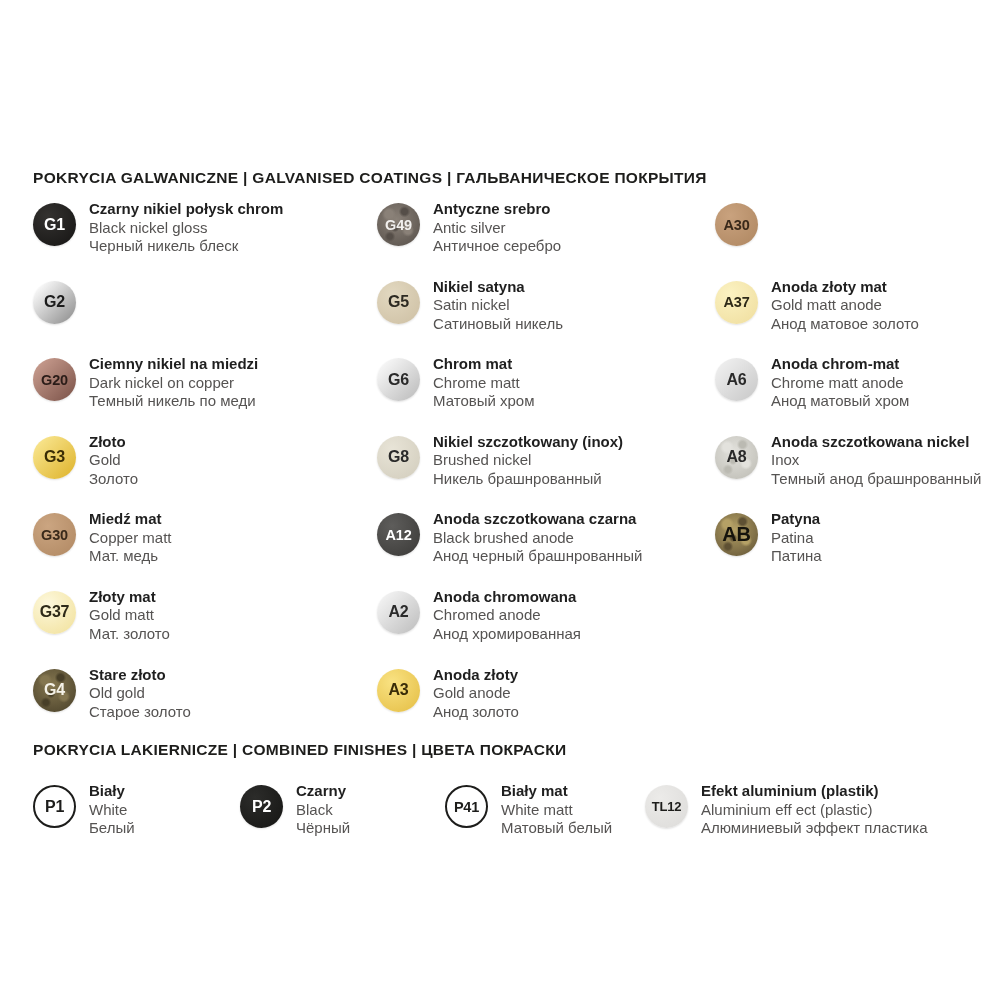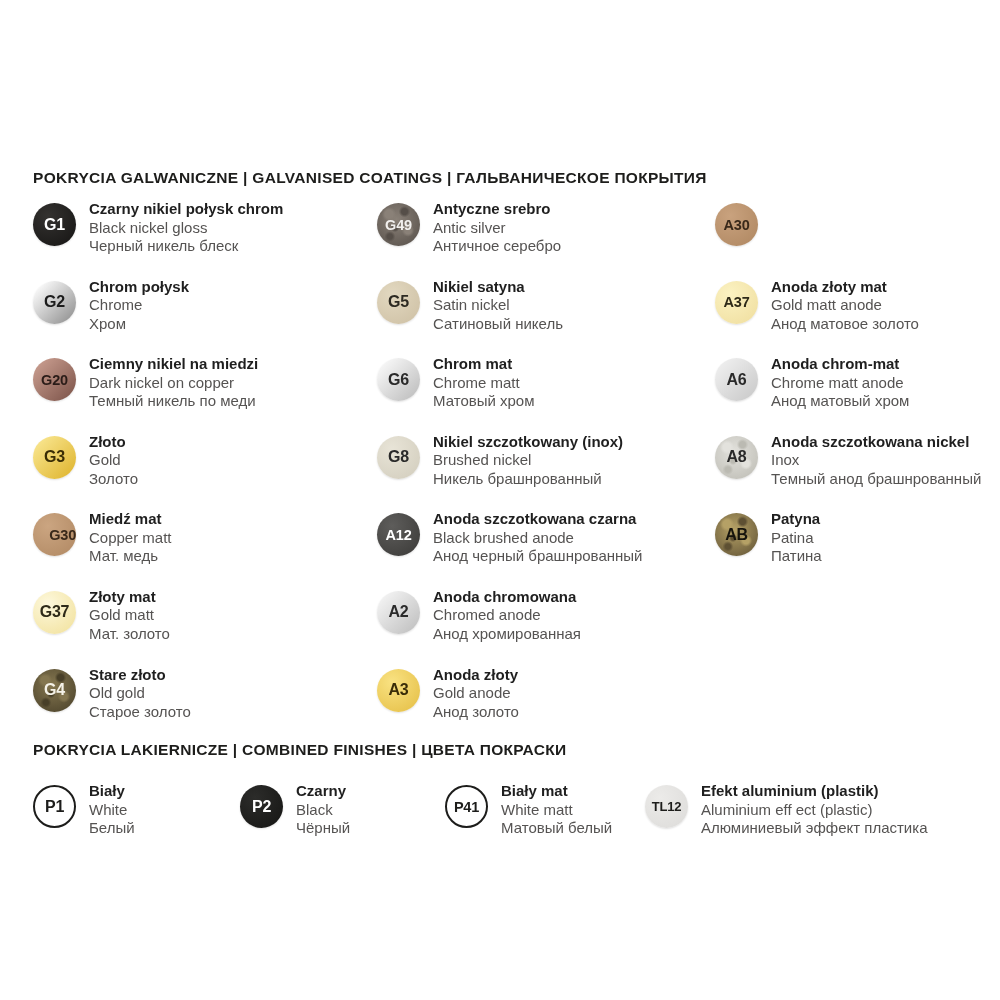--- a/index.html
+++ b/index.html
@@ -51,25 +51,20 @@
           <div class="labels">
             <div class="l1">Czarny nikiel połysk chrom</div>
             <div class="l2">Black nickel gloss</div>
             <div class="l3">Черный никель блеск</div>
           </div>
         </div>
         <div class="item">
           <div class="swatch" style="background: linear-gradient(135deg, rgb(255, 255, 255) 8%, rgb(143, 143, 143) 95%);">
             <span style="color: rgb(28, 28, 28); font-size: 16px;">G2</span>
           </div>
-          <div class="labels">
-            <div class="l1">Chrom połysk</div>
-            <div class="l2">Chrome</div>
-            <div class="l3">Хром</div>
-          </div>
         </div>
         <div class="item">
           <div class="swatch" style="background: linear-gradient(135deg, rgb(201, 157, 143) 8%, rgb(126, 85, 75) 95%);">
             <span style="color: rgb(42, 28, 24); font-size: 14.5px;">G20</span>
           </div>
           <div class="labels">
             <div class="l1">Ciemny nikiel na miedzi</div>
             <div class="l2">Dark nickel on copper</div>
             <div class="l3">Темный никель по меди</div>
           </div>
@@ -78,21 +73,21 @@
           <div class="swatch" style="background: linear-gradient(135deg, rgb(249, 230, 144) 8%, rgb(223, 181, 47) 95%);">
             <span style="color: rgb(58, 45, 5); font-size: 16px;">G3</span>
           </div>
           <div class="labels">
             <div class="l1">Złoto</div>
             <div class="l2">Gold</div>
             <div class="l3">Золото</div>
           </div>
         </div>
         <div class="item">
-          <div class="swatch" style="background: radial-gradient(circle at 35% 30%, rgb(203, 165, 129), rgb(176, 136, 98)); justify-content: flex-end;">
+          <div class="swatch" style="background: radial-gradient(circle at 35% 30%, rgb(203, 165, 129), rgb(176, 136, 98));">
             <span style="color: rgb(57, 41, 26); font-size: 14.5px;">G30</span>
           </div>
           <div class="labels">
             <div class="l1">Miedź mat</div>
             <div class="l2">Copper matt</div>
             <div class="l3">Мат. медь</div>
           </div>
         </div>
         <div class="item">
           <div class="swatch" style="background: radial-gradient(circle at 35% 30%, rgb(253, 248, 220), rgb(241, 224, 153));">
@@ -218,21 +213,21 @@
             <span style="color: rgb(42, 42, 42); font-size: 16px;">A8</span>
           </div>
           <div class="labels">
             <div class="l1">Anoda szczotkowana nickel</div>
             <div class="l2">Inox</div>
             <div class="l3">Темный анод брашнрованный</div>
           </div>
         </div>
         <div class="item">
           <div class="swatch" style="background: radial-gradient(circle at 28% 26%, rgb(181, 161, 102) 0px, rgb(181, 161, 102) 9%, transparent 16%), radial-gradient(circle at 64% 20%, rgb(94, 80, 51) 0px, rgb(94, 80, 51) 7%, transparent 13%), radial-gradient(circle at 42% 58%, rgb(94, 80, 51) 0px, rgb(94, 80, 51) 6%, transparent 12%), radial-gradient(circle at 72% 64%, rgb(181, 161, 102) 0px, rgb(181, 161, 102) 8%, transparent 15%), radial-gradient(circle at 30% 78%, rgb(94, 80, 51) 0px, rgb(94, 80, 51) 6%, transparent 12%), radial-gradient(circle at 45% 38%, rgb(181, 161, 102), rgb(94, 80, 51));">
-            <span style="color: rgb(21, 19, 12); font-size: 16px; text-align: right;">AB</span>
+            <span style="color: rgb(21, 19, 12); font-size: 20px; text-align: right;">AB</span>
           </div>
           <div class="labels">
             <div class="l1">Patyna</div>
             <div class="l2">Patina</div>
             <div class="l3">Патина</div>
           </div>
         </div>
       </div>
   </div>
 

